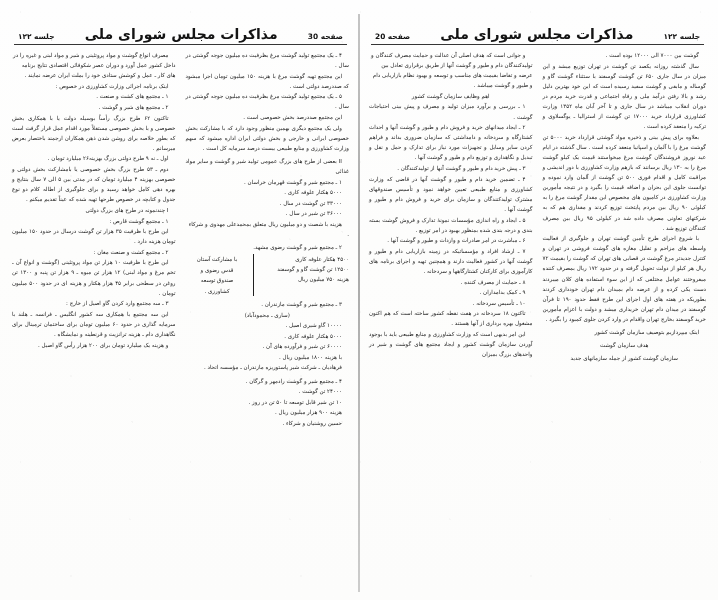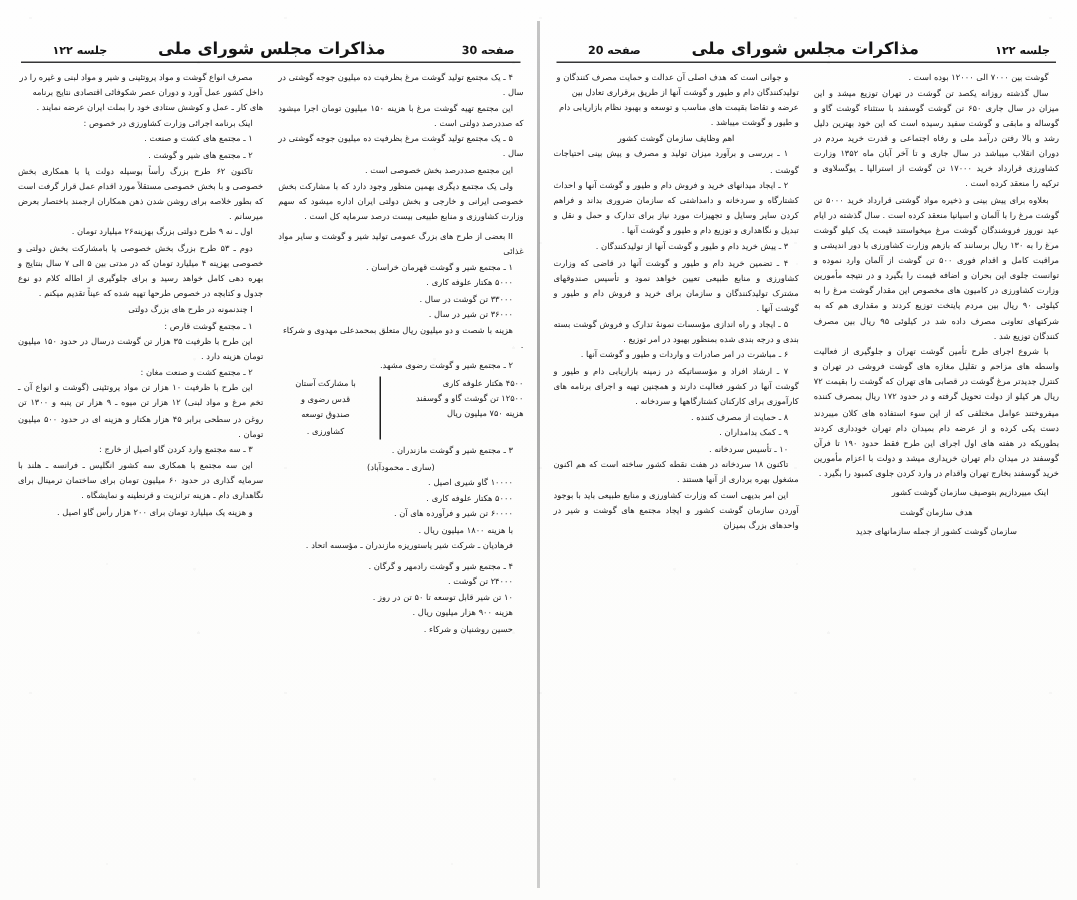--- a/index.html
+++ b/index.html
@@ -34,22 +34,22 @@
     opacity:.75;
   }
 
   
   .runhead{
     display:flex;align-items:baseline;justify-content:space-between;
     font-size:7.4px;font-weight:bold;color:#141414;
     letter-spacing:0;direction:rtl;
     padding:0 6px 2px 6px;
   }
-  .runhead .center{flex:1;text-align:center;font-size:11px;}
-  .runhead .side{white-space:nowrap;margin-left:17px;}
+  .runhead .center{flex:1;text-align:center;font-size:14px;}
+  .runhead .side{white-space:nowrap;}
   .rule{
     height:0;border-top:1.6px solid #1a1a1a;
     margin:0 2px 5px 2px;opacity:.88;
   }
 
   
   .cols{display:flex;flex-direction:row;gap:10px;height:540px;}
   .col{
     flex:1;min-width:0;direction:rtl;text-align:justify;
     font-size:5.55px;line-height:10.1px;color:#1b1b1b;

